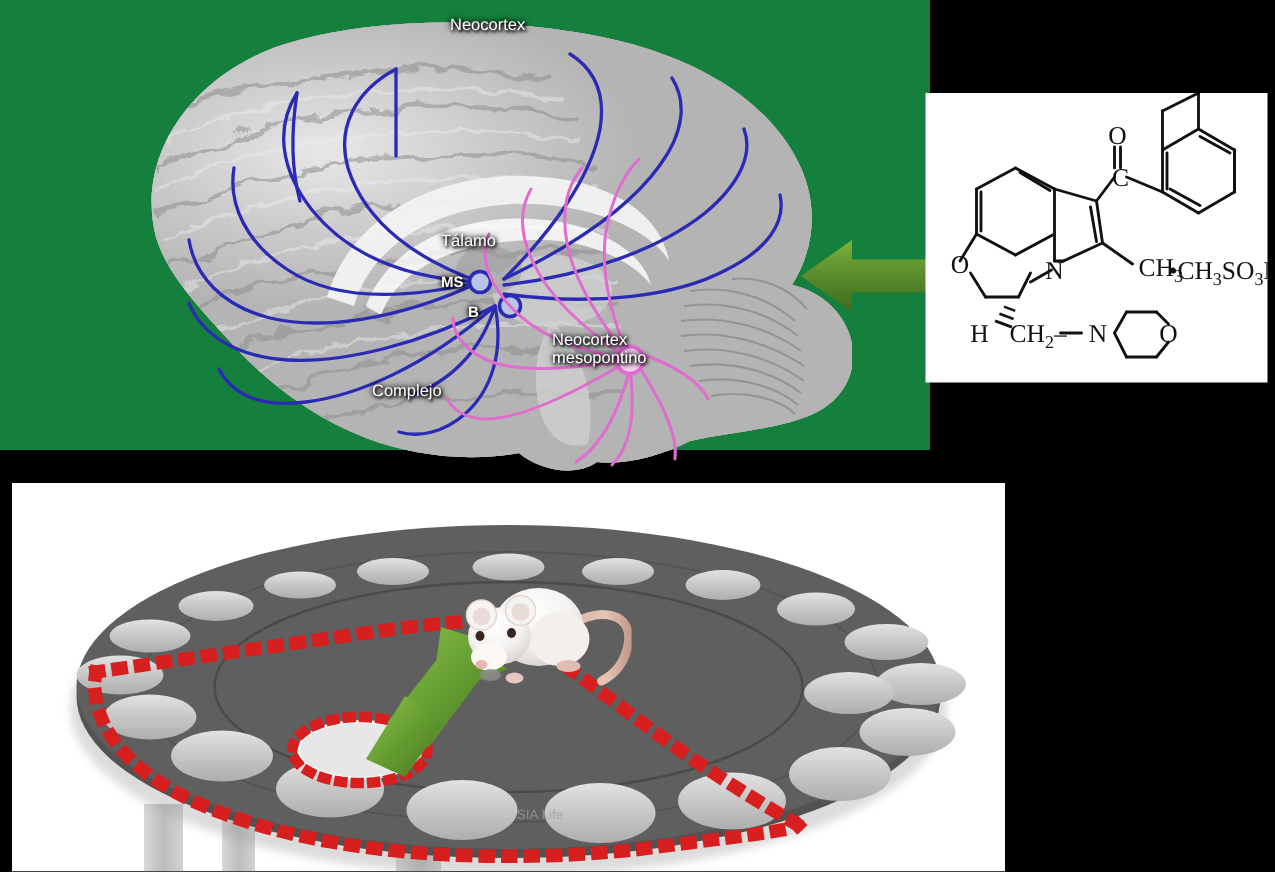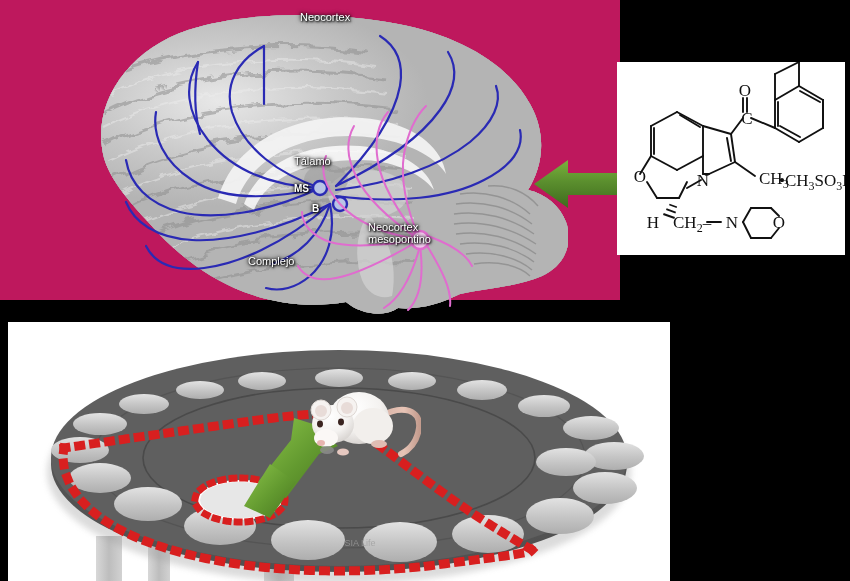--- a/index.html
+++ b/index.html
@@ -2,21 +2,21 @@
 <html><head>
 <meta charset="utf-8">
 <style>
   html,body{margin:0;padding:0;background:#000;}
   body{width:850px;height:581px;position:relative;overflow:hidden;
        font-family:"Liberation Sans",sans-serif;}
 
   .stage{position:absolute;inset:0;background:#000;}
 
   
-  .brain-panel{position:absolute;left:0;top:0;width:620px;height:300px;background:#be185d;}
+  .brain-panel{position:absolute;left:0;top:0;width:620px;height:300px;background:#15803d;}
 
   .brain-img{position:absolute;left:68px;top:8px;width:500px;height:310px;}
 
   
   .brain-body{position:absolute;inset:0;
      background:
        radial-gradient(ellipse 42% 34% at 30% 30%, #e8e8e8 0%, #c9c9c9 55%, #b4b4b4 100%),
        radial-gradient(ellipse 55% 45% at 45% 42%, #dcdcdc 0%, #bdbdbd 60%, #a9a9a9 100%),
        radial-gradient(ellipse 30% 26% at 74% 66%, #d8d8d8 0%, #bbbbbb 70%, #a5a5a5 100%),
        radial-gradient(ellipse 60% 50% at 42% 48%, #cfcfcf 0%, #ababab 100%);

